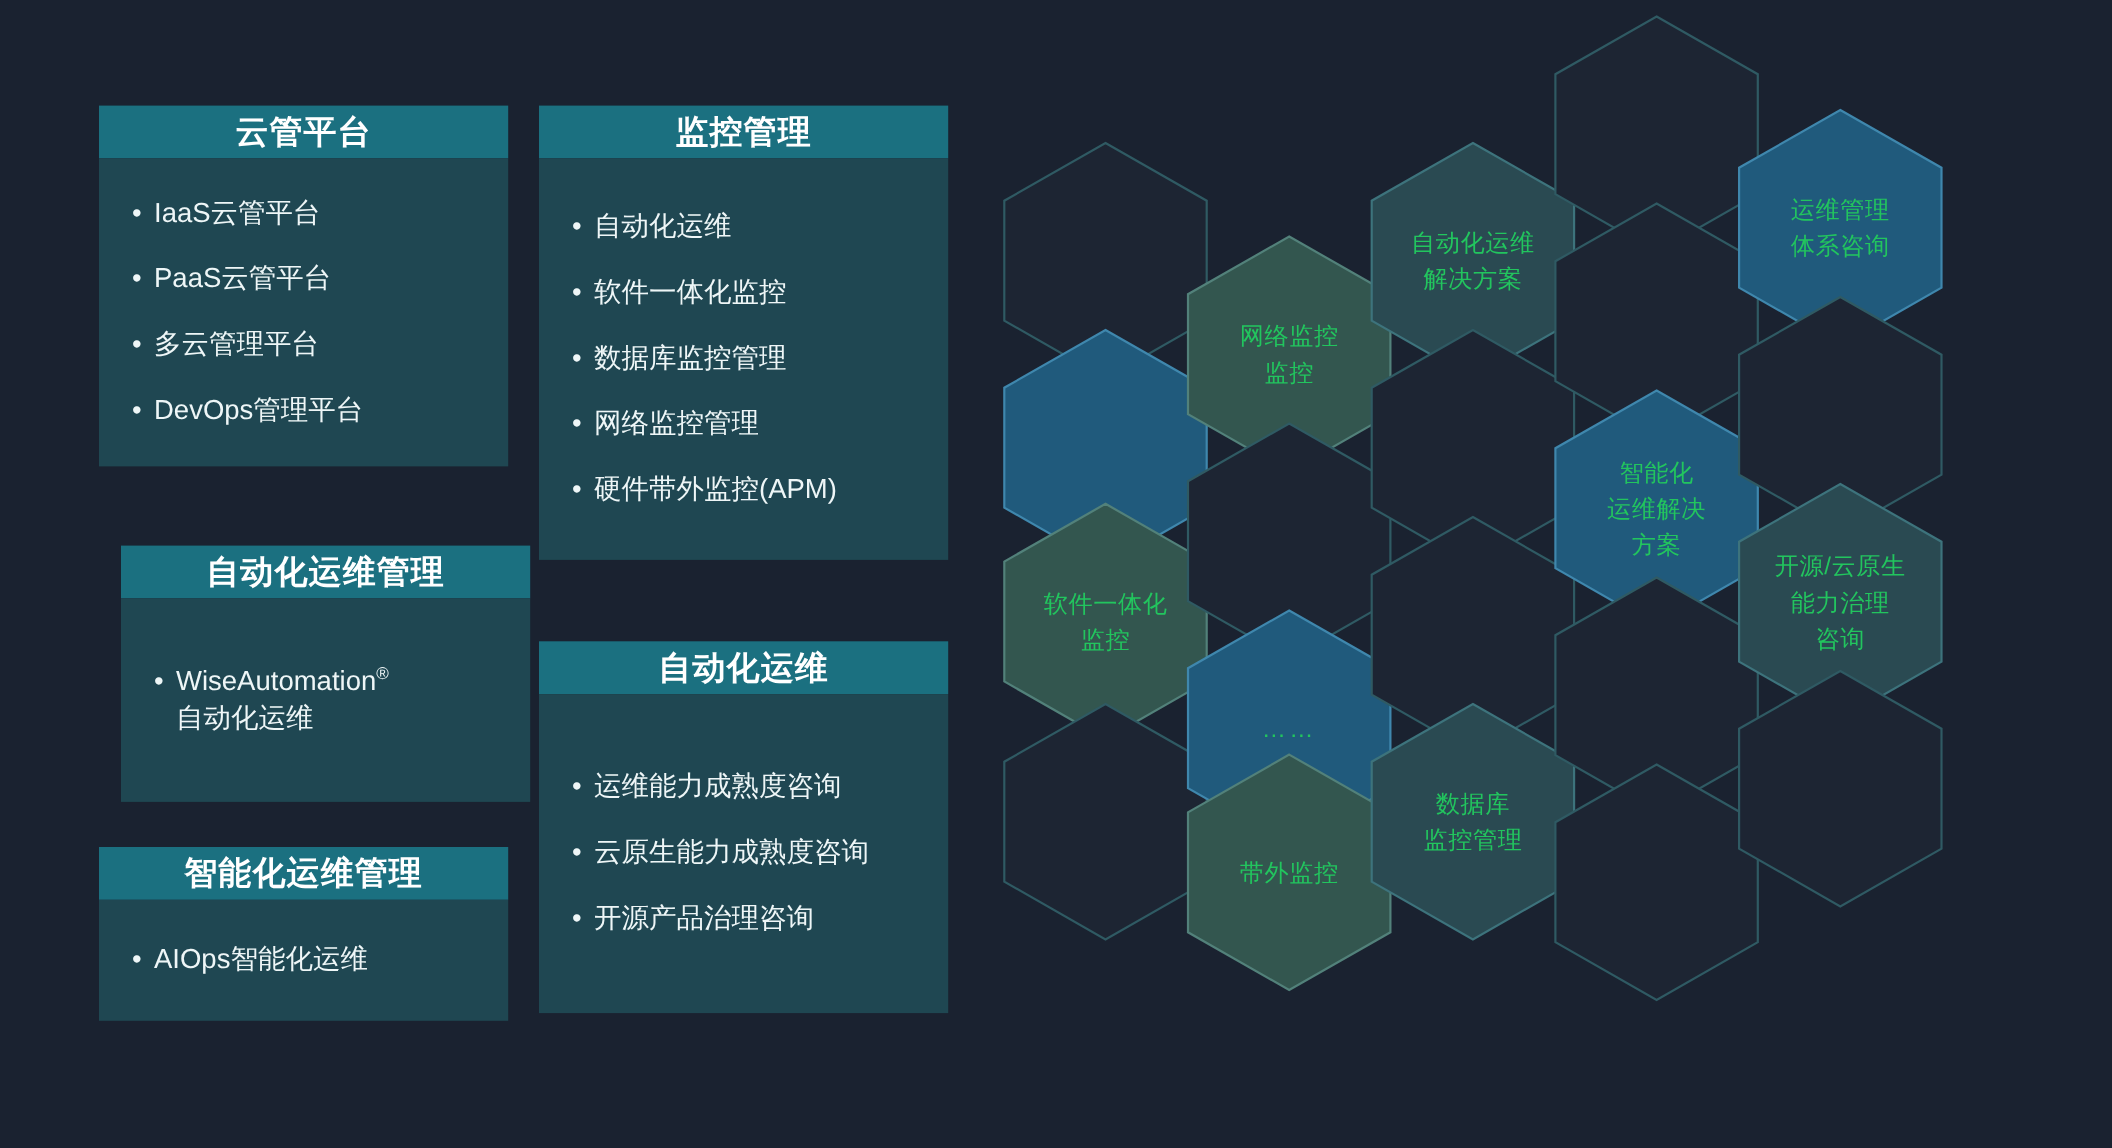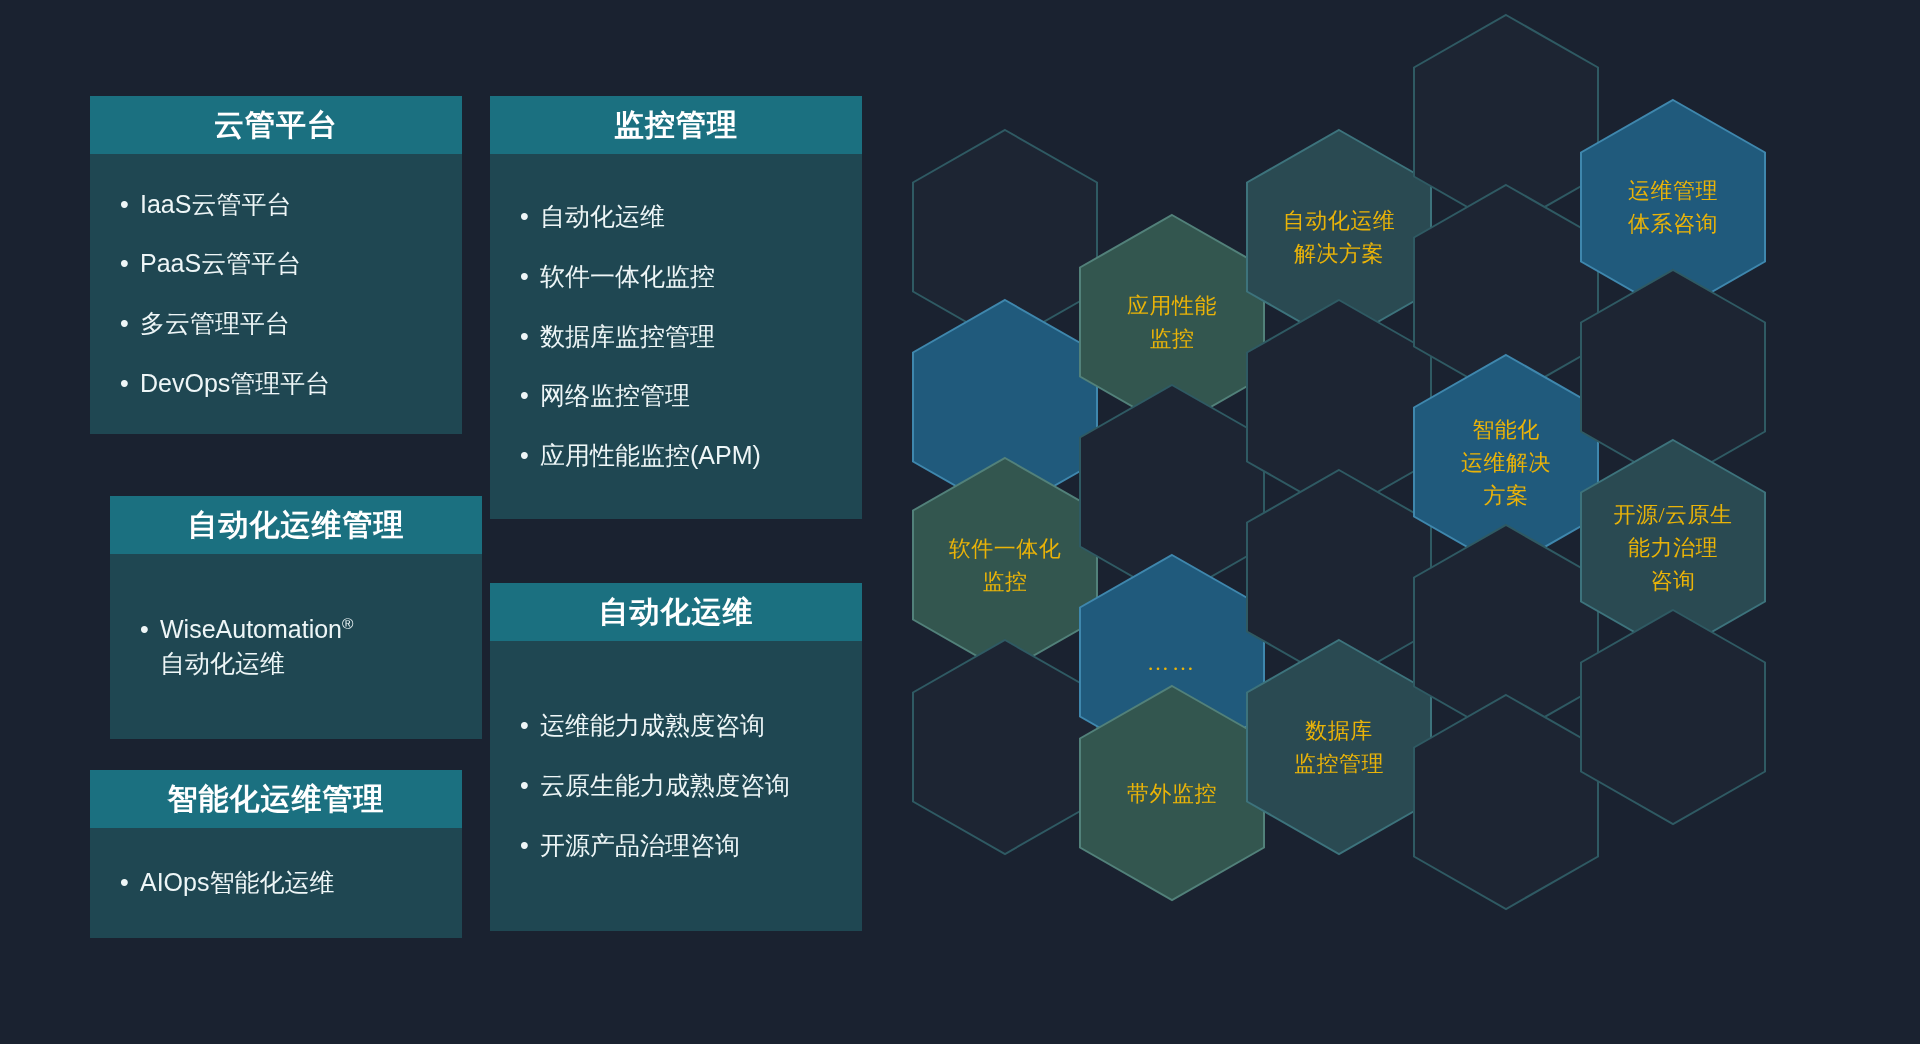--- a/index.html
+++ b/index.html
@@ -31,21 +31,21 @@
   .card-header {
     background: #1b7080;
     color: #ffffff;
     font-weight: bold;
     font-size: 30px;
     letter-spacing: 1px;
     text-align: center;
     display: flex;
     align-items: center;
     justify-content: center;
-    height: 58px;
+    height: 48px;
     box-sizing: border-box;
   }
   .card-body {
     background: #1f4752;
     box-sizing: border-box;
     padding: 22px 26px 22px 30px;
     display: flex;
     flex-direction: column;
     justify-content: center;
   }
@@ -106,25 +106,24 @@
     left: 0; top: 0;
     width: 190px;
     height: 218px;
   }
   .hex-label {
     position: relative;
     z-index: 2;
     text-align: center;
     font-size: 22px;
     line-height: 1.5;
-    color: #eab308;
+    color: #22c55e;
     padding: 0 16px;
     white-space: pre-line;
     letter-spacing: 0.5px;
-    font-family: Liberation Serif, serif;
   }
   .hex-label.dots { font-size: 22px; letter-spacing: 3px; }
 </style>
 </head>
 <body>
 
 <div id="cards-panel">
     <div class="card" id="card-cloud">
       <div class="card-header">云管平台</div>
       <div class="card-body">
@@ -160,21 +159,21 @@
         <div class="bullet-item">
           <span class="bullet-dot">•</span>
           <span class="bullet-text">数据库监控管理</span>
         </div>
         <div class="bullet-item">
           <span class="bullet-dot">•</span>
           <span class="bullet-text">网络监控管理</span>
         </div>
         <div class="bullet-item">
           <span class="bullet-dot">•</span>
-          <span class="bullet-text">应用性能监控(APM)</span>
+          <span class="bullet-text">硬件带外监控(APM)</span>
         </div>
       </div>
     </div>
     <div class="card" id="card-automation">
       <div class="card-header">自动化运维管理</div>
       <div class="card-body">
         <div class="bullet-item">
           <span class="bullet-dot">•</span>
           <span class="bullet-text"><span>WiseAutomation</span><sup>®</sup><br><span>自动化运维</span></span>
         </div>
@@ -228,21 +227,21 @@
     </div>
     <div class="hex" style="left: -30px; top: 638px;">
       <svg viewBox="0 0 190 218">
         <polygon points="95,2 187,54.5 187,163.5 95,216 3,163.5 3,54.5" fill="#1d2533" stroke="#2f5a63" stroke-width="2"></polygon>
       </svg>
     </div>
     <div class="hex" style="left: 137px; top: 213px;">
       <svg viewBox="0 0 190 218">
         <polygon points="95,2 187,54.5 187,163.5 95,216 3,163.5 3,54.5" fill="#33564f" stroke="#52817a" stroke-width="2"></polygon>
       </svg>
-      <div class="hex-label">应用性能
+      <div class="hex-label">网络监控
 监控</div>
     </div>
     <div class="hex" style="left: 137px; top: 383px;">
       <svg viewBox="0 0 190 218">
         <polygon points="95,2 187,54.5 187,163.5 95,216 3,163.5 3,54.5" fill="#1d2533" stroke="#2f5a63" stroke-width="2"></polygon>
       </svg>
     </div>
     <div class="hex" style="left: 137px; top: 553px;">
       <svg viewBox="0 0 190 218">
         <polygon points="95,2 187,54.5 187,163.5 95,216 3,163.5 3,54.5" fill="#205a7c" stroke="#3f87ad" stroke-width="2"></polygon>

